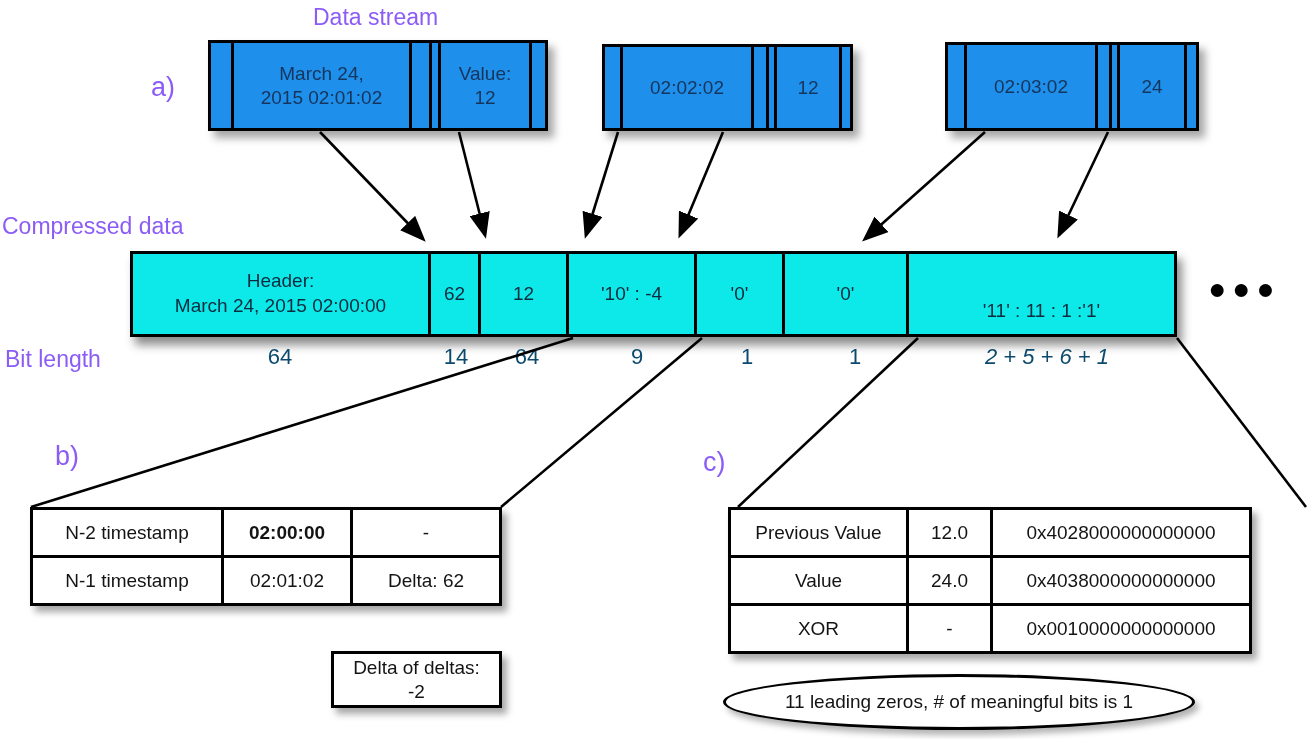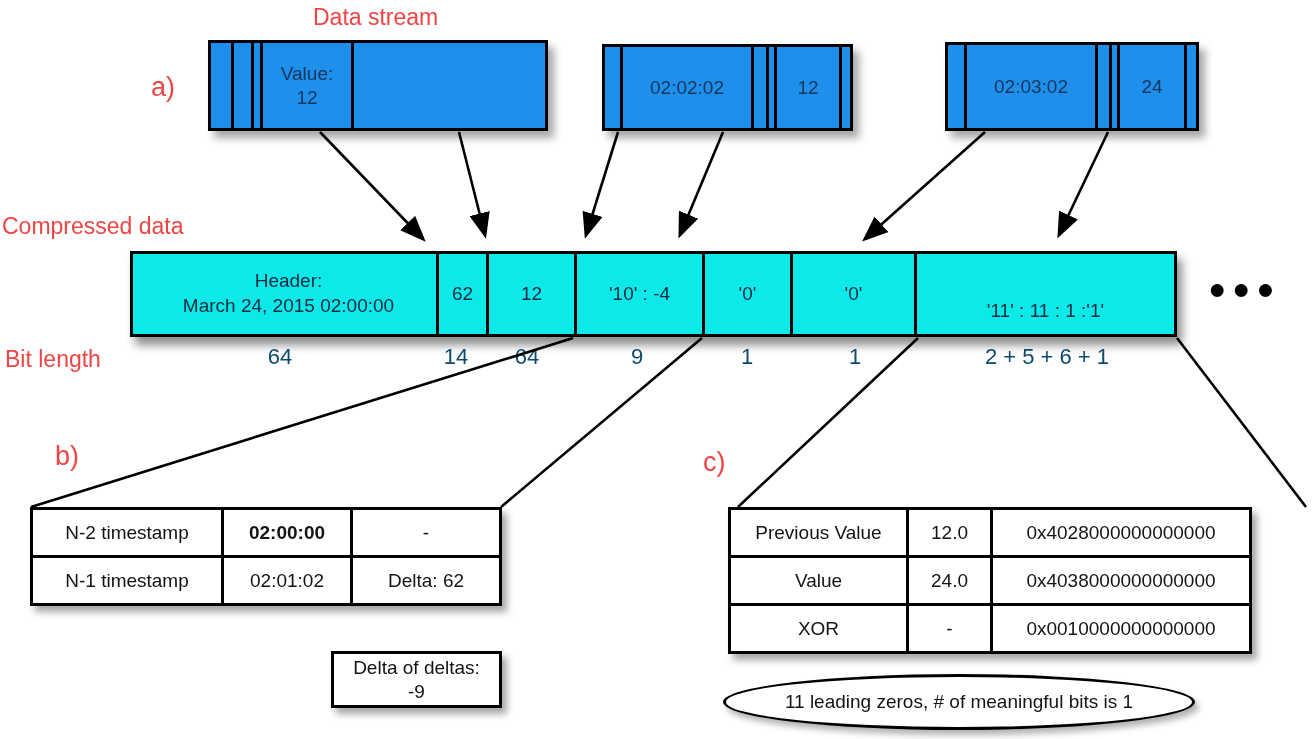--- a/index.html
+++ b/index.html
@@ -1,41 +1,40 @@
 <!DOCTYPE html>
 <html><head>
 <meta charset="utf-8">
 <style>
   html,body{margin:0;padding:0;background:#fff;}
   #stage{
     position:relative;width:1314px;height:739px;background:#ffffff;
     font-family:"Liberation Sans", sans-serif;color:#111;overflow:hidden;
   }
-  .lbl{position:absolute;white-space:pre;color:#ef4444;}
+  .lbl{position:absolute;white-space:pre;color:#8b5cf6;}
   .lbl-big{font-size:23px;}
   .lbl-letter{font-size:27px;}
 
   
   .sblock{
     position:absolute;display:flex;box-sizing:border-box;
     border:3px solid #000;background:#1e8fea;
     box-shadow:6px 7px 8px rgba(0,0,0,0.35);
   }
   .scell{box-sizing:border-box;border-right:3px solid #000;background:#1e8fea;
     display:flex;align-items:center;justify-content:center;text-align:center;
     font-size:19px;line-height:1.25;color:#16355c;white-space:pre-line;}
   .scell:last-child{border-right:none;}
   .scell.gap{border-right:3px solid #000;}
 
   
   .crow{
     position:absolute;left:130px;top:251px;width:1047px;height:86px;
     display:flex;box-sizing:border-box;border:3px solid #000;background:#0de9e9;
     box-shadow:5px 8px 9px rgba(0,0,0,0.45);
-    padding-left:8px;
   }
   .ccell{box-sizing:border-box;border-right:3px solid #000;background:#0de9e9;
     display:flex;align-items:center;justify-content:center;text-align:center;
     font-size:19px;line-height:1.3;color:#0d2b3e;white-space:pre-line;}
   .ccell:last-child{border-right:none;margin-top:34px;}
 
   .bitval{position:absolute;top:344px;width:160px;text-align:center;
     font-size:22px;color:#0c4a6e;}
 
   .dots{position:absolute;left:1208px;top:272px;font-size:30px;letter-spacing:6px;color:#000;}
@@ -61,20 +60,22 @@
 </head>
 <body>
 
 <div id="stage">
 
   <div class="lbl lbl-big" style="left:313px;top:4px;">Data stream</div>
   <div class="lbl lbl-letter" style="left:151px;top:72px;">a)</div>
 
   <div class="sblock" style="left:208px;top:40px;width:340px;height:91px;">
     <div class="scell" style="width:23px;"></div>
+    <div class="scell" style="width:178px;">March 24,
+2015 02:01:02</div>
     <div class="scell" style="width:20px;"></div>
     <div class="scell gap" style="width:9px;"></div>
     <div class="scell" style="width:91px;">Value:
 12</div>
     <div class="scell" style="width:13px;"></div>
   </div>
 
   <div class="sblock" style="left:602px;top:44px;width:251px;height:87px;">
     <div class="scell" style="width:18px;"></div>
     <div class="scell" style="width:131px;">02:02:02</div>
@@ -108,41 +109,41 @@
 
   <div class="dots">●●●</div>
 
   <div class="lbl lbl-big" style="left:5px;top:346px;">Bit length</div>
   <div class="bitval" style="left:200px;">64</div>
   <div class="bitval" style="left:376px;">14</div>
   <div class="bitval" style="left:447px;">64</div>
   <div class="bitval" style="left:557px;">9</div>
   <div class="bitval" style="left:667px;">1</div>
   <div class="bitval" style="left:775px;">1</div>
-  <div class="bitval" style="left:947px;width:200px;">2 + 5 + 6 + 1</div>
+  <div class="bitval" style="left:947px;width:200px;font-style:italic;">2 + 5 + 6 + 1</div>
 
   <div class="lbl lbl-letter" style="left:55px;top:441px;">b)</div>
   <div class="lbl lbl-letter" style="left:703px;top:447px;">c)</div>
 
   <table class="ztable" style="left:30px;top:507px;width:472px;">
     <tbody>
         <tr>
       <td style="width:180px;">N-2 timestamp</td>
       <td style="width:118px;font-weight:bold;">02:00:00</td>
       <td>-</td>
     </tr>
     <tr>
       <td>N-1 timestamp</td>
       <td>02:01:02</td>
       <td>Delta: 62</td>
     </tr>
   </tbody>
     </table>
   <div class="notecell" style="left:331px;top:651px;width:171px;height:57px;">Delta of deltas:
--9</div>
+-2</div>
 
   <table class="ztable" style="left:728px;top:507px;width:524px;">
     <tbody>
         <tr>
       <td style="width:167px;">Previous Value</td>
       <td style="width:73px;">12.0</td>
       <td>0x4028000000000000</td>
     </tr>
     <tr>
       <td>Value</td>

